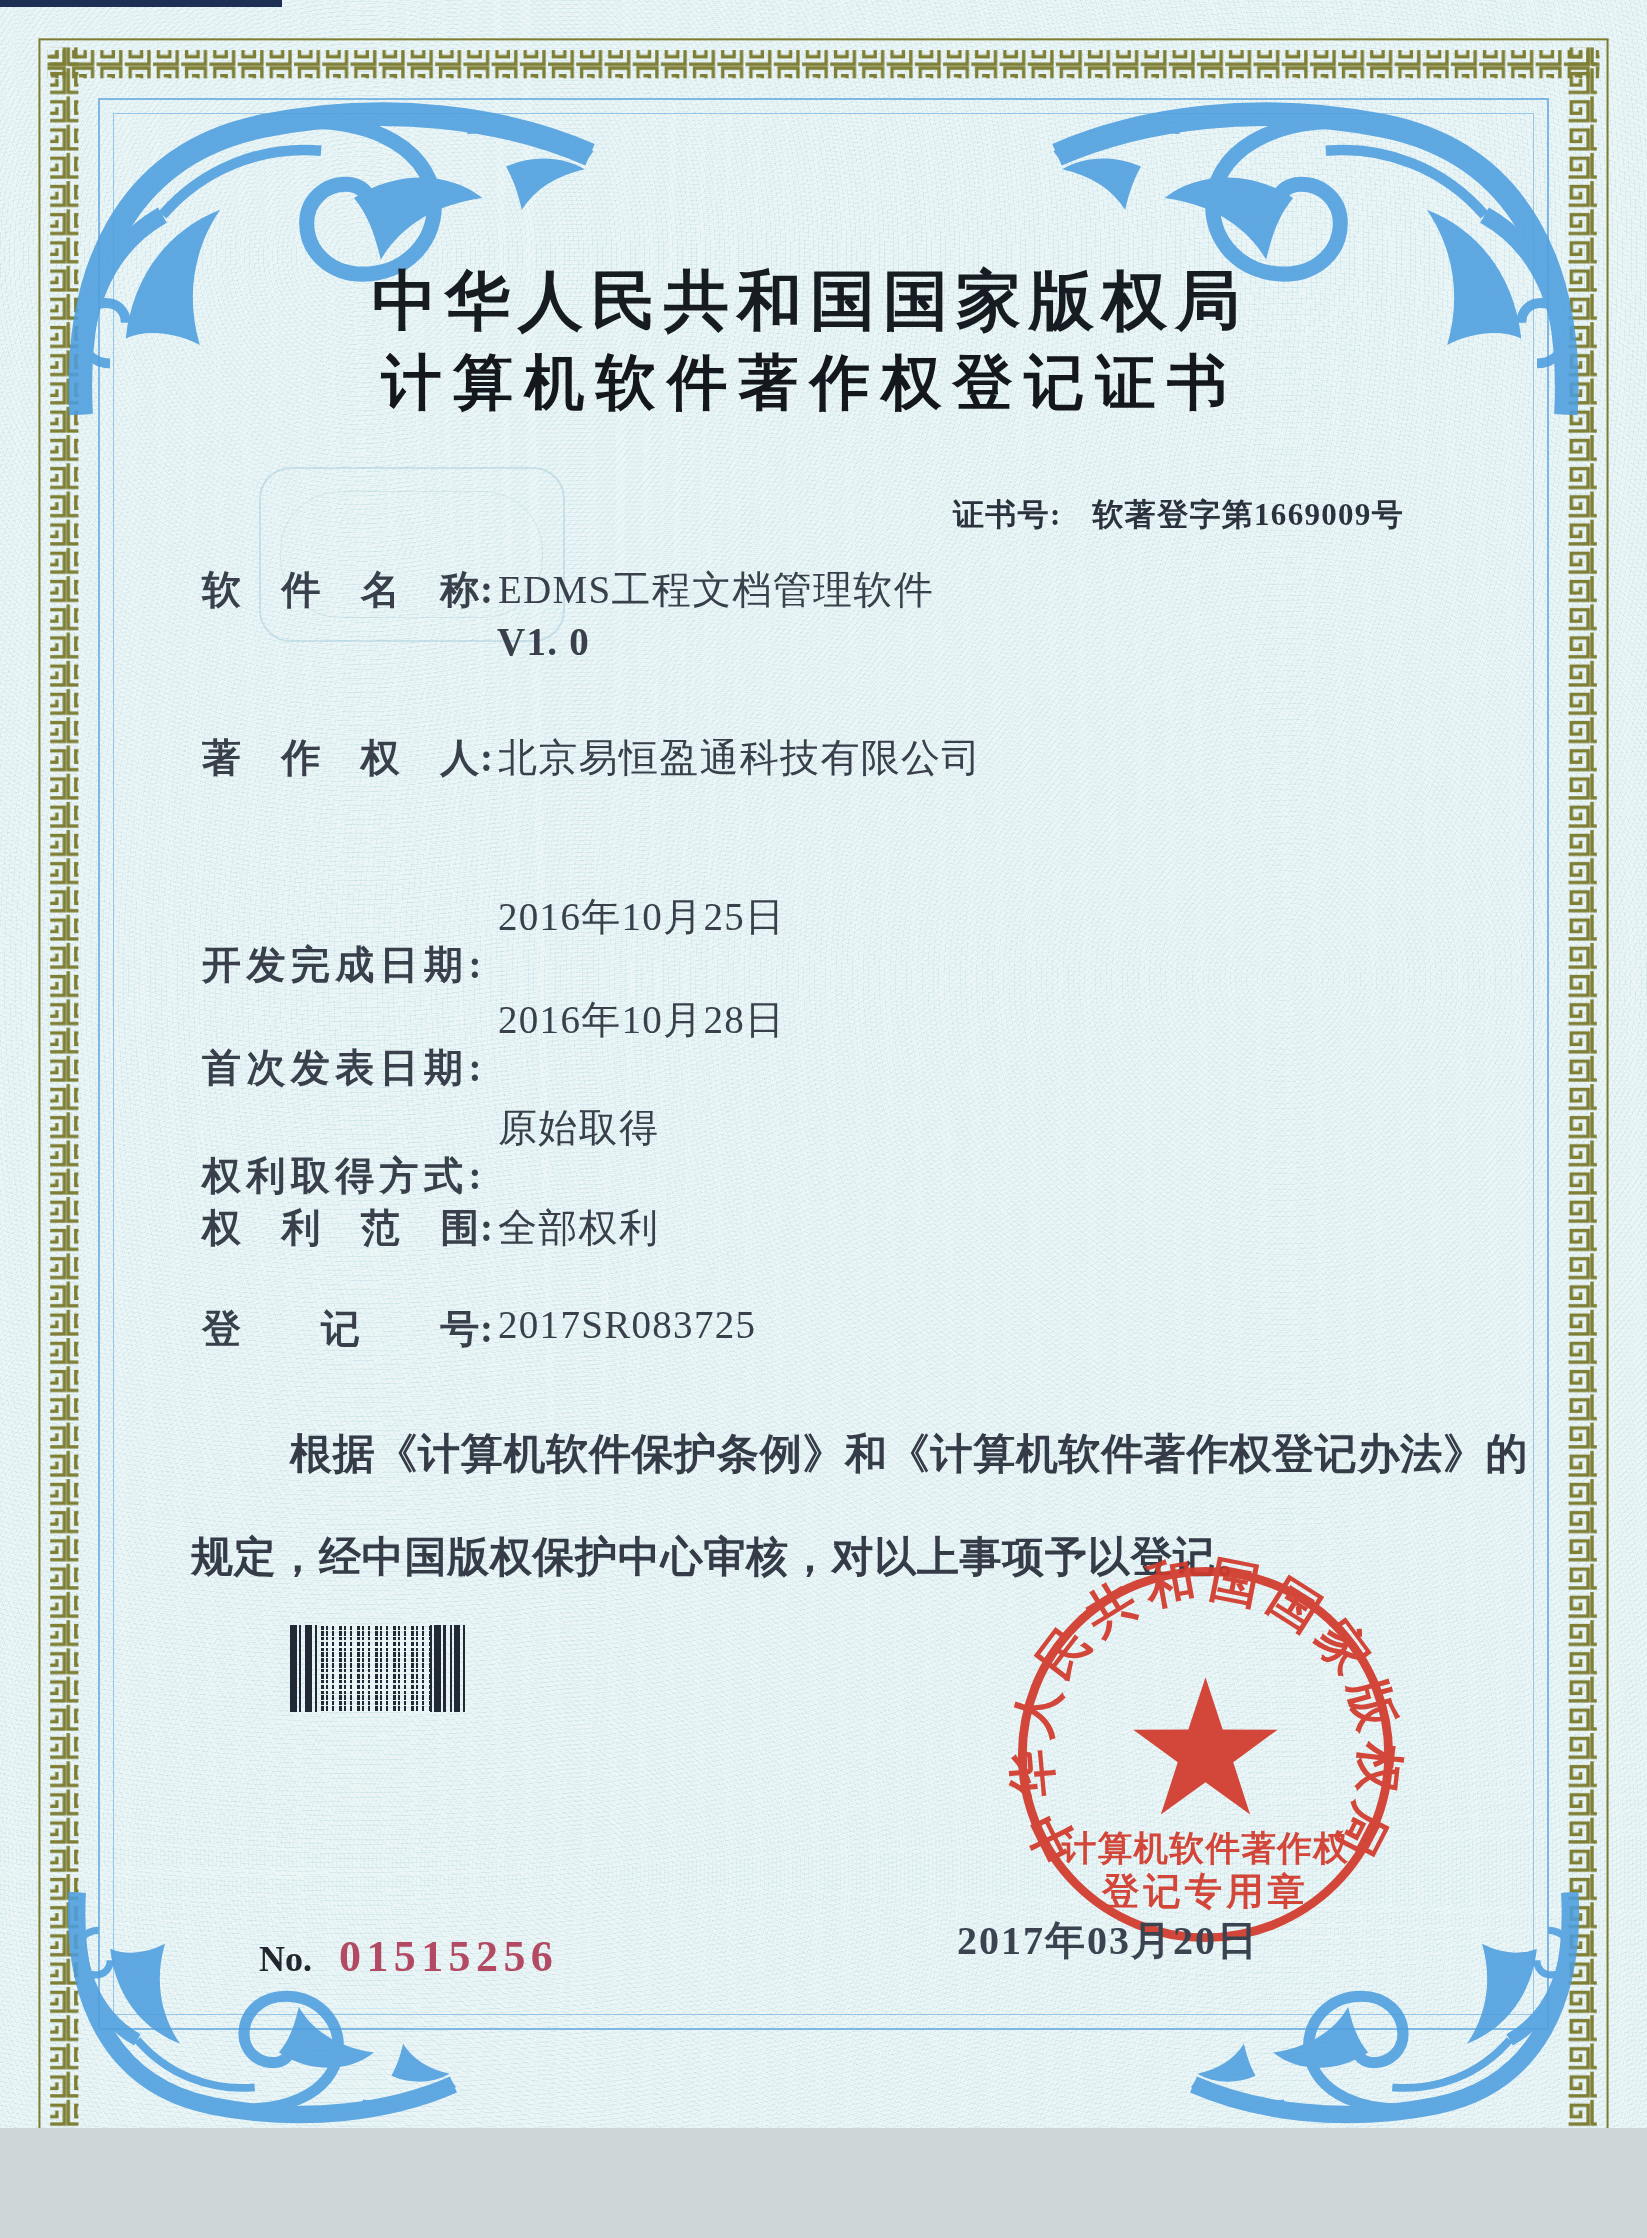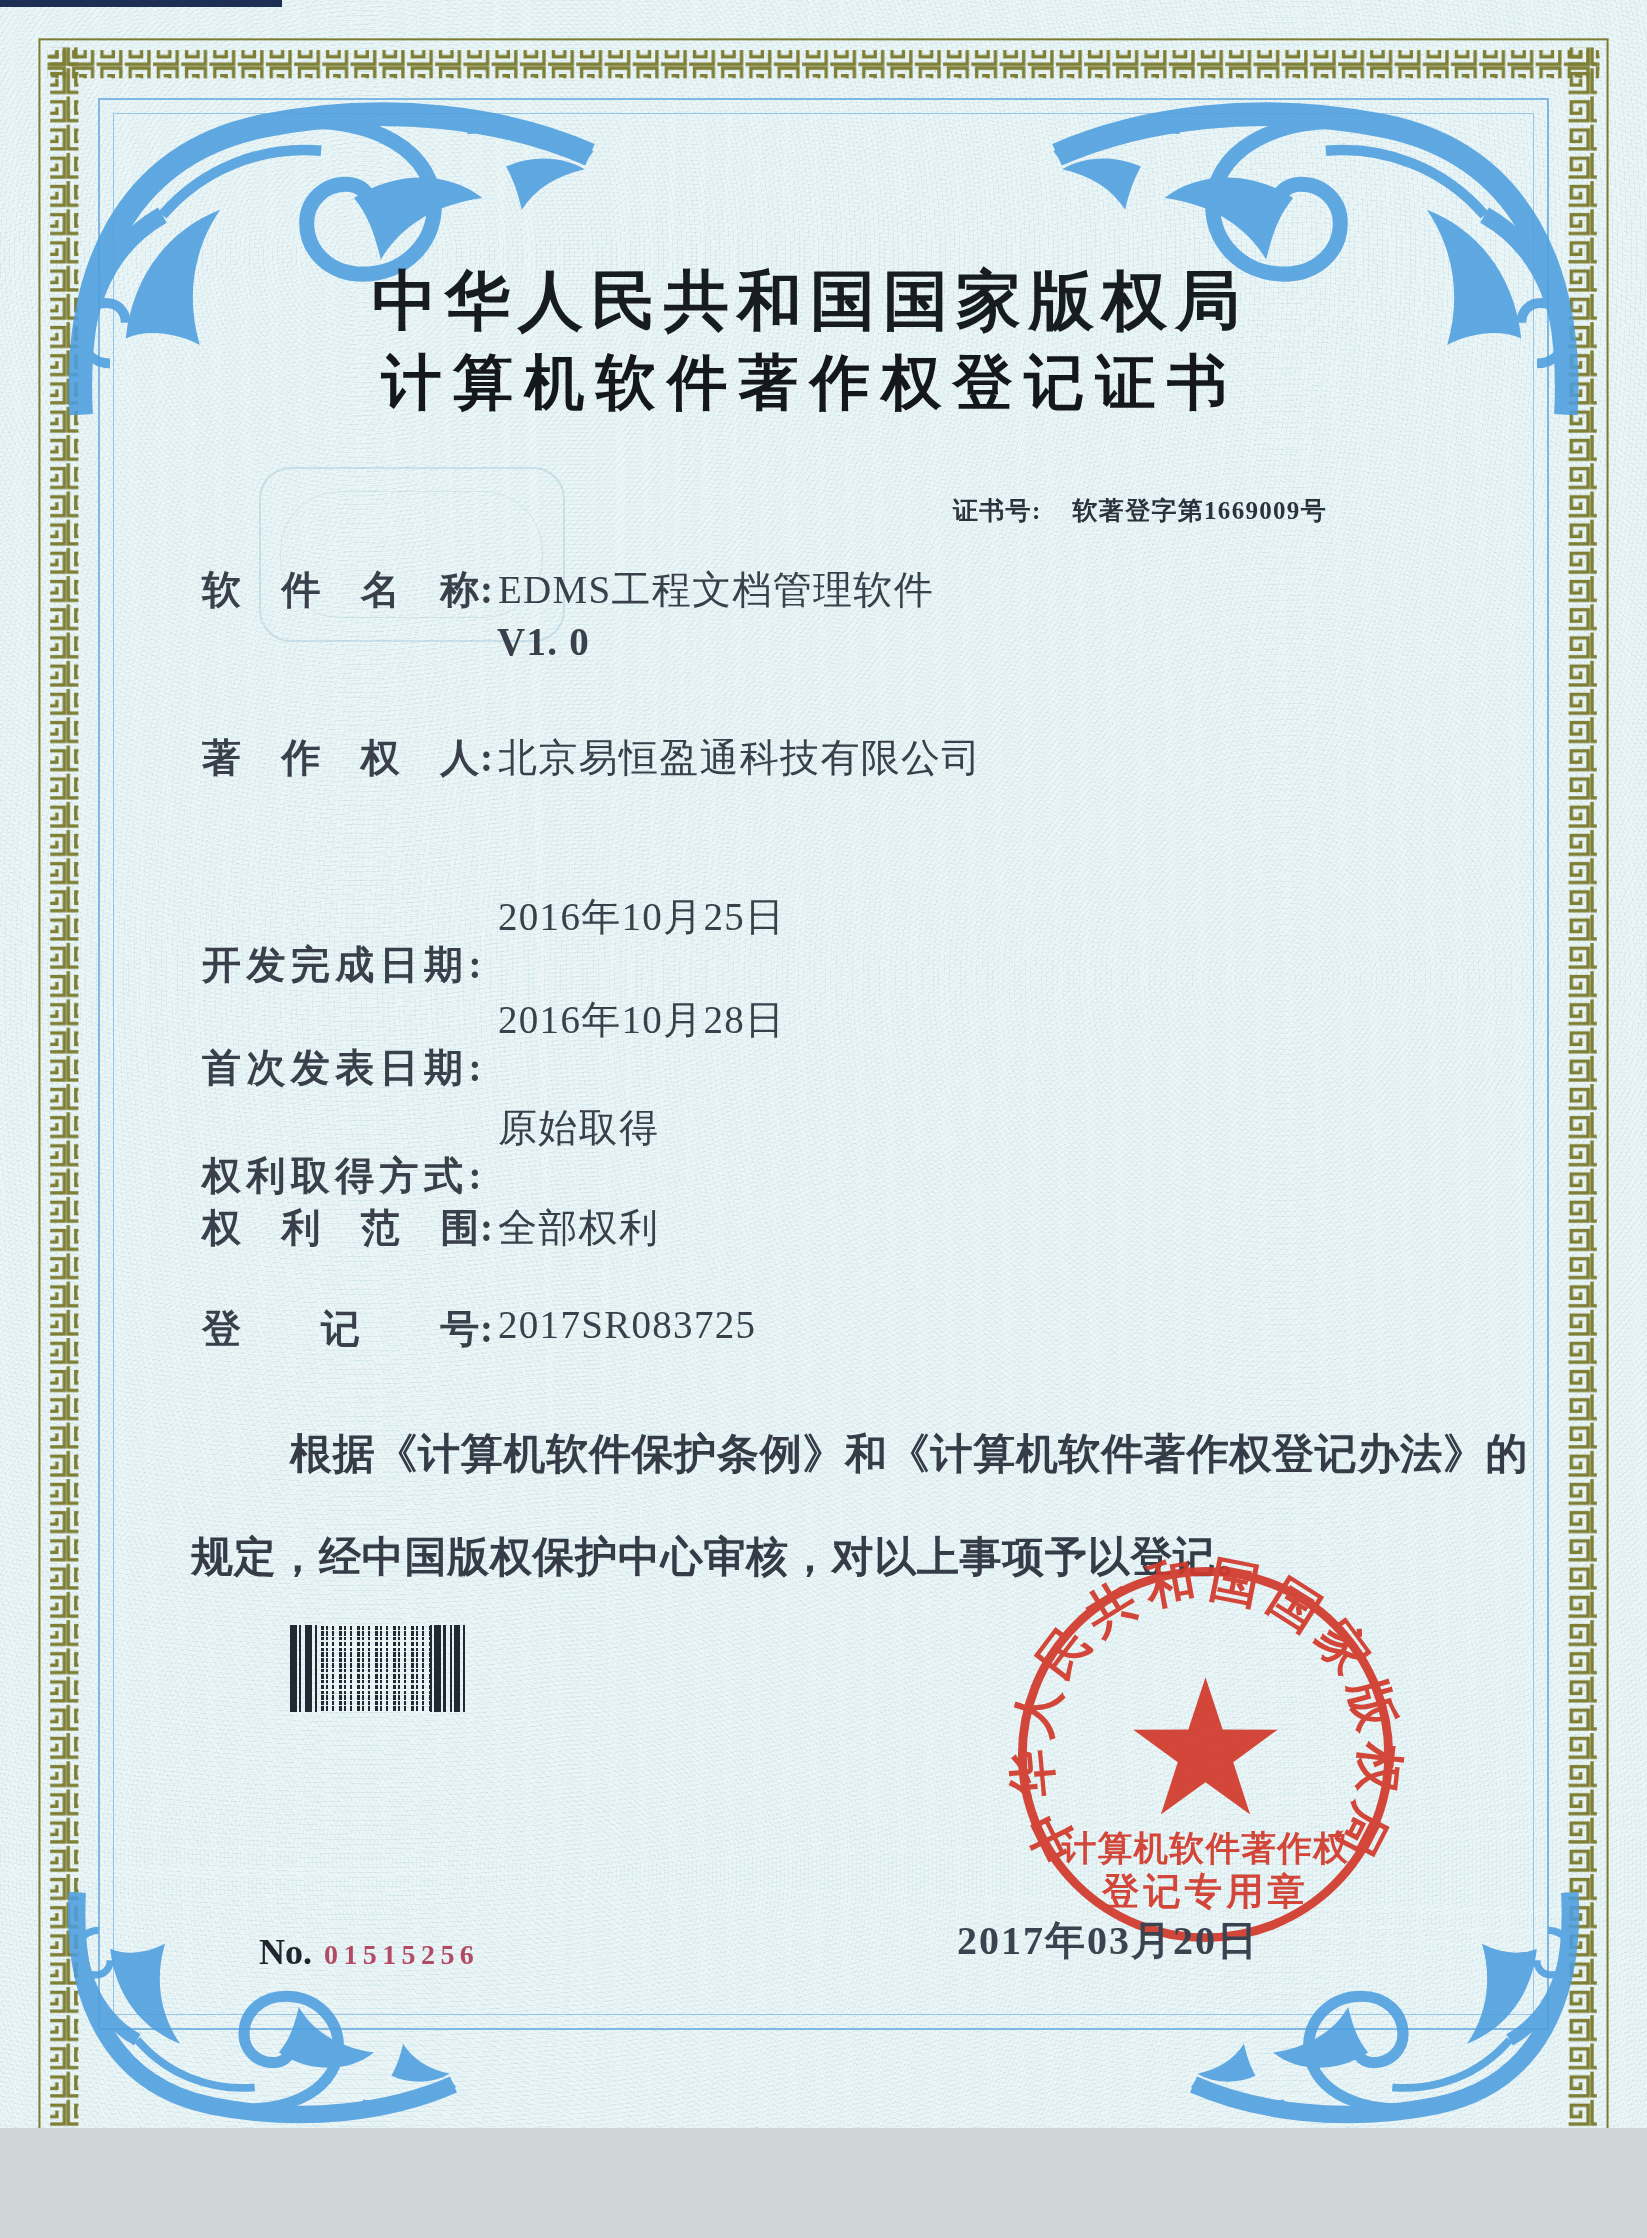--- a/index.html
+++ b/index.html
@@ -39,21 +39,21 @@
   .authority{
     position:absolute;left:0;right:27px;top:257px;text-align:center;
     font-size:65px;font-weight:700;letter-spacing:8px;color:#171b22;z-index:4;
   }
   .cert-title{
     position:absolute;left:0;right:27px;top:343px;text-align:center;
     font-size:60px;font-weight:700;letter-spacing:11.4px;color:#14171d;z-index:4;
   }
   .certno-row{
     position:absolute;left:953px;top:494px;z-index:4;
-    font-size:25px;font-weight:600;color:#2c323d;letter-spacing:1.3px;white-space:nowrap;
+    font-size:31px;font-weight:600;color:#2c323d;letter-spacing:1.3px;white-space:nowrap;
   }
   .certno-row .val{margin-left:31px;}
   .field-row{position:absolute;left:202px;width:1277px;z-index:4;white-space:nowrap;}
   .field-label{
     display:inline-block;min-width:269px;
     font-size:39px;font-weight:700;color:#39404b;letter-spacing:0.7px;
   }
   .field-label.ls8{letter-spacing:5.4px;margin-top:48px;}
   .field-value{
     position:absolute;left:296px;top:0;
@@ -81,21 +81,21 @@
       repeating-linear-gradient(90deg,#232934 0 3.4px,rgba(0,0,0,0) 3.4px 5.4px,#232934 5.4px 7.4px,rgba(0,0,0,0) 7.4px 11.4px,#232934 11.4px 12.8px,rgba(0,0,0,0) 12.8px 18px);}
   .bc-end{width:35px;height:100%;
     background:repeating-linear-gradient(90deg,#232934 0 2px,rgba(0,0,0,0) 2px 4px,#232934 4px 10.7px,rgba(0,0,0,0) 10.7px 13.4px,#232934 13.4px 15.5px,rgba(0,0,0,0) 15.5px 19.5px);}
   .seal-svg{position:absolute;left:1002px;top:1551px;z-index:5;opacity:.93;}
   .seal-date{
     position:absolute;left:957px;top:1913px;z-index:6;
     font-size:40px;font-weight:700;color:#3b4350;letter-spacing:2px;white-space:nowrap;
   }
   .serial-row{position:absolute;left:259px;top:1931px;z-index:4;white-space:nowrap;}
   .serial-label{font-size:36px;font-weight:600;color:#20252e;}
-  .serial-value{margin-left:12px;font-size:28px;font-weight:600;letter-spacing:5.4px;color:#b34a63;}
+  .serial-value{margin-left:27px;font-size:44px;font-weight:600;letter-spacing:5.4px;color:#b34a63;}
   .scan-edge{position:absolute;left:0;top:0;width:282px;height:6.7px;background:#1d2f52;z-index:0;}
 </style>
 </head>
 <body>
 
 <div class="page">
 
   <div class="scan-edge"></div>
 
   <svg class="olive-frame-svg" width="1571" height="2162" viewBox="0 0 2338 3218">

